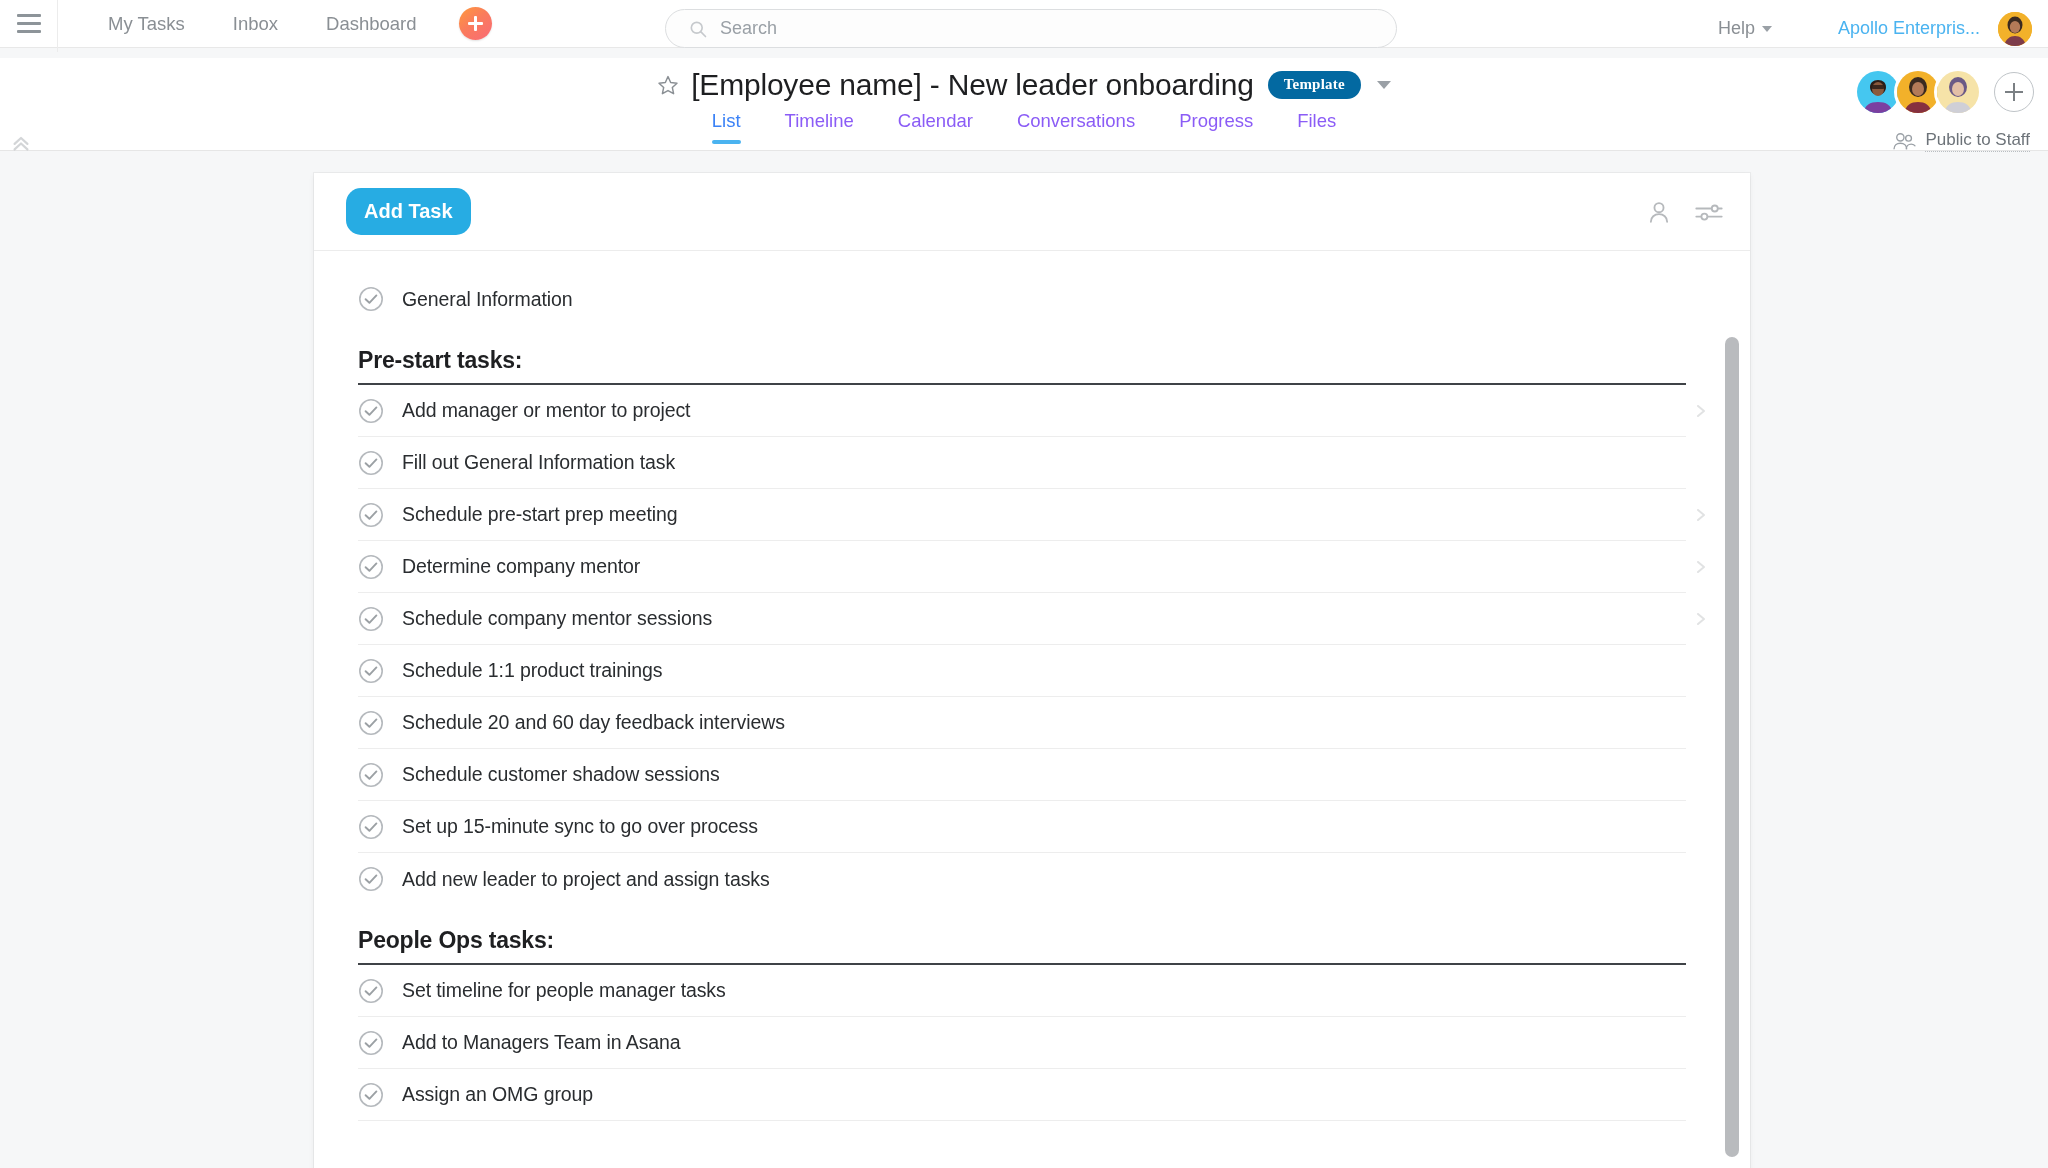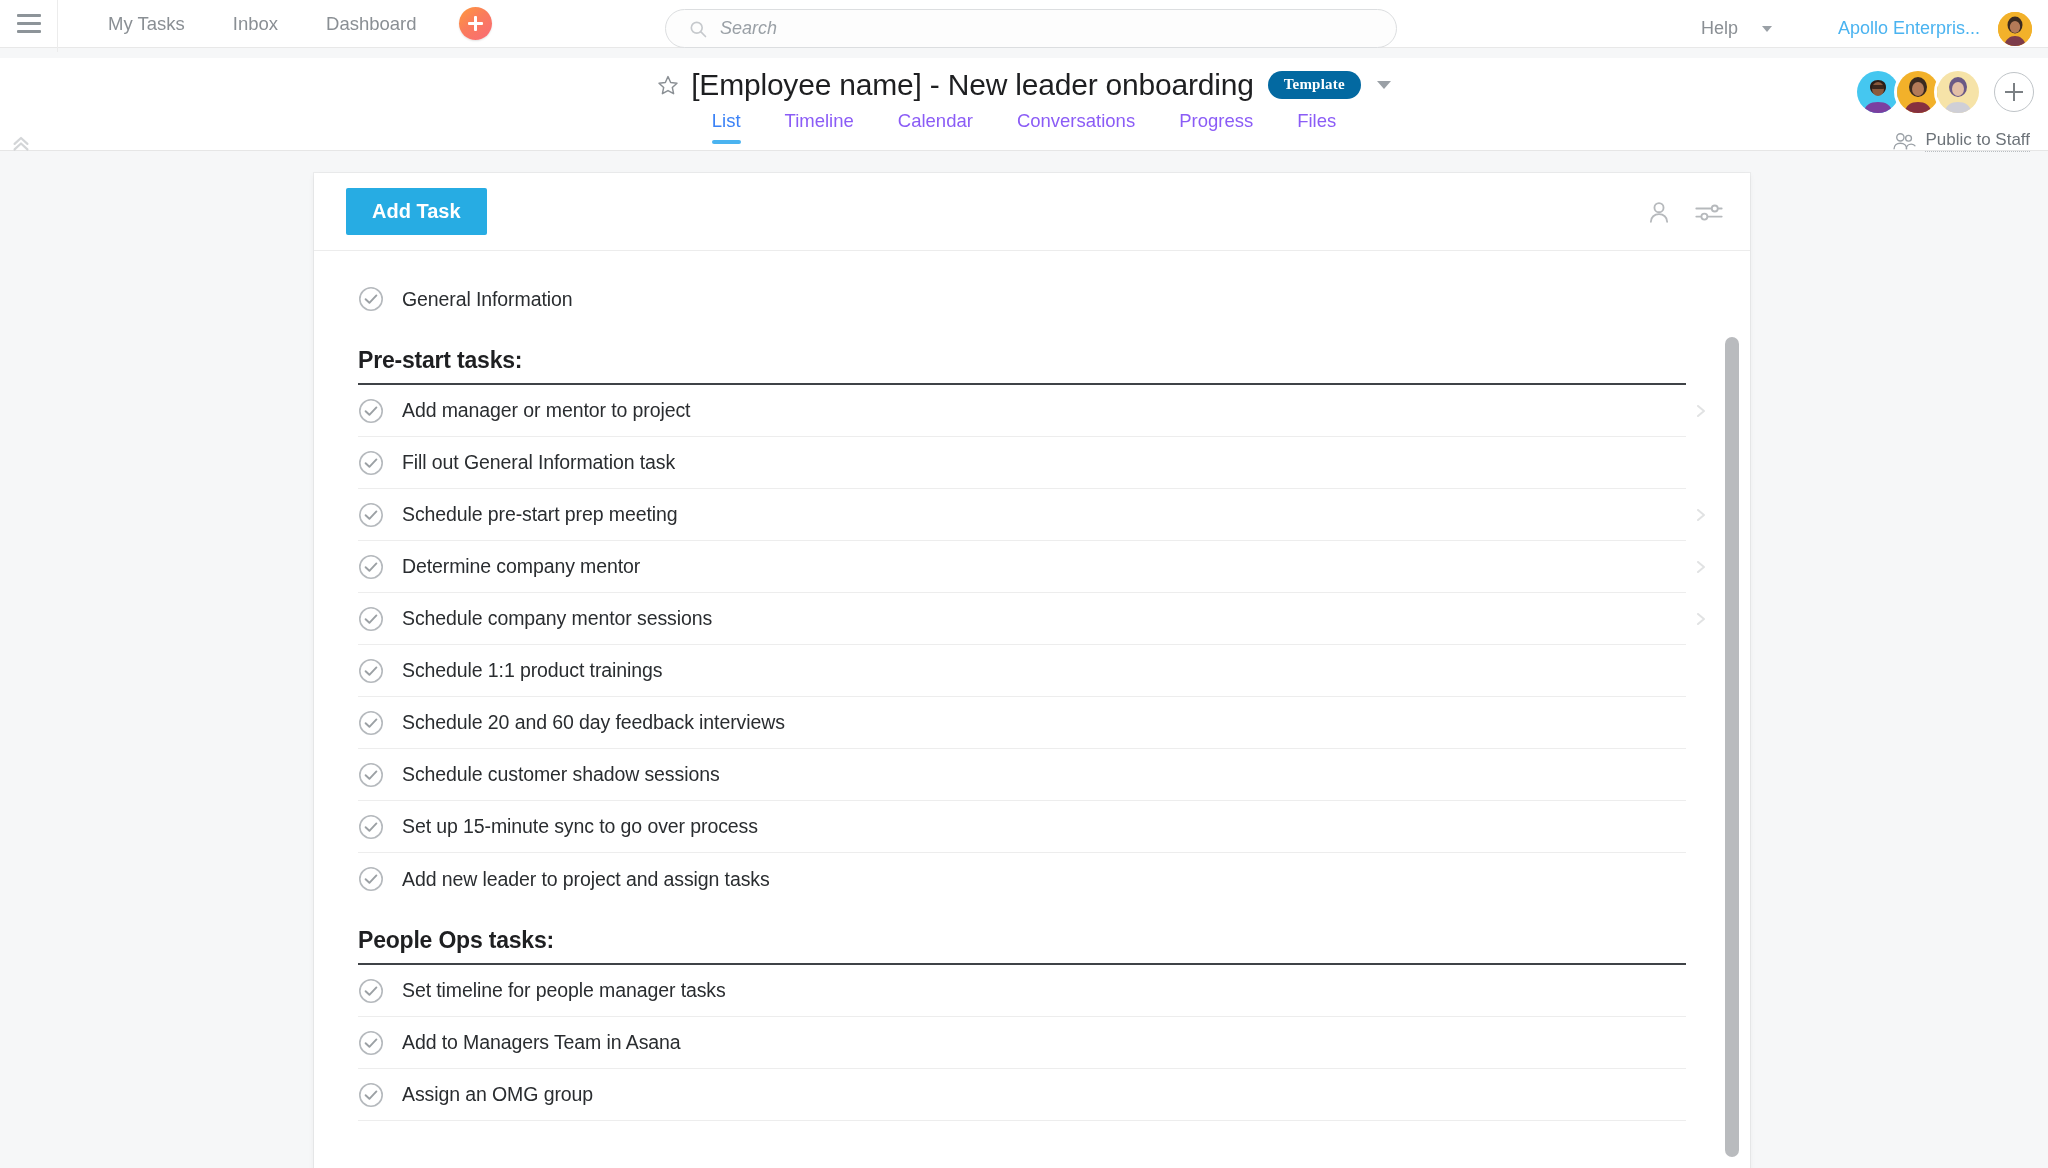--- a/index.html
+++ b/index.html
@@ -48,37 +48,37 @@
     box-shadow: 0 1px 2px rgba(0,0,0,.12);
   }
   .plus-btn::before, .plus-btn::after {
     content:""; position:absolute; background:#fff; border-radius:1px;
   }
   .plus-btn::before { width:15px; height:3px; left:9px; top:15px; }
   .plus-btn::after  { width:3px; height:15px; left:15px; top:9px; }
 
   .searchwrap {
     position: absolute; left: 665px; top: 9px;
-    width: 732px; height: 39px; font-style: italic;
+    width: 732px; height: 39px;
   }
   .searchbox {
     width: 100%; height: 100%;
     border: 1px solid #dcdee0; border-radius: 20px;
     background: #fdfdfd;
     display: flex; align-items: center; padding-left: 22px;
     cursor: text;
   }
   .search-ico { width: 20px; height: 20px; flex: 0 0 auto; opacity:.55; }
   .search-ph { font-size: 18px; color: #9aa0a6; margin-left: 12px; }
 
   .topright {
     position: absolute; right: 0; top: 0;
     height: 57px; display:flex; align-items:center; padding-right: 16px;
   }
-  .help { font-size: 18px; color: #8a8f94; cursor:pointer; display:flex; align-items:center; gap:24px;}
+  .help { font-size: 18px; color: #8a8f94; cursor:pointer; display:flex; align-items:center; gap:7px;}
   .caret-d { width:0;height:0;border-left:5px solid transparent;border-right:5px solid transparent;border-top:6px solid #9aa0a6;}
   .orgname { font-size: 18px; color: #4ab3f0; margin-left: 66px; cursor:pointer; white-space:nowrap;}
   .avatar-top {
     width: 34px; height: 34px; border-radius: 50%;
     margin-left: 18px; overflow:hidden; cursor:pointer;
     background: #f2b12a;
   }
 
   
   .projhead {
@@ -160,22 +160,22 @@
     background:#ffffff;
     box-shadow: 0 0 0 1px rgba(0,0,0,.045), 0 2px 6px rgba(0,0,0,.06);
   }
   .card-toolbar {
     height: 78px; border-bottom: 1px solid #ececec;
     display:flex; align-items:center; padding: 0 26px 0 32px;
   }
   .add-task-btn {
     background:#27ace3; color:#fff;
     font-size: 20px; font-weight: 700;
-    border:none; border-radius:2px;
-    padding: 12px 26px; cursor:pointer;
+    border:none; border-radius:15px;
+    padding: 12px 18px; cursor:pointer;
     font-family:"Liberation Sans", sans-serif;
   }
   .tb-spacer { flex:1; }
   .tb-ico { width: 26px; height: 26px; margin-left: 14px; cursor:pointer; opacity:.62;}
   .tb-ico.filter { width: 30px; margin-left: 22px; }
 
   
   .listwrap {
     position:relative; height: calc(1000px - 78px); overflow:hidden;
   }

